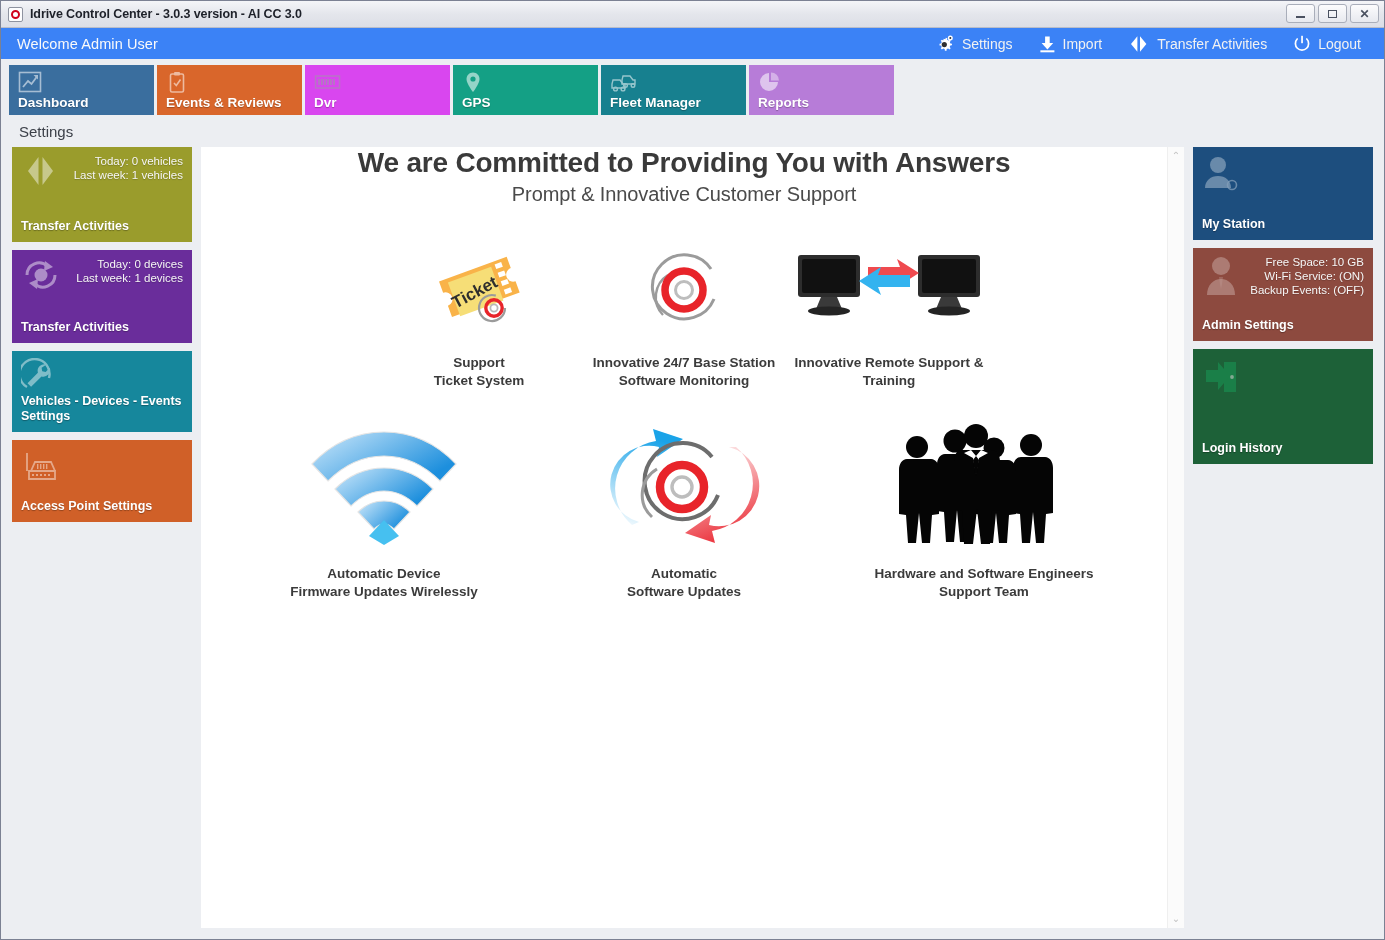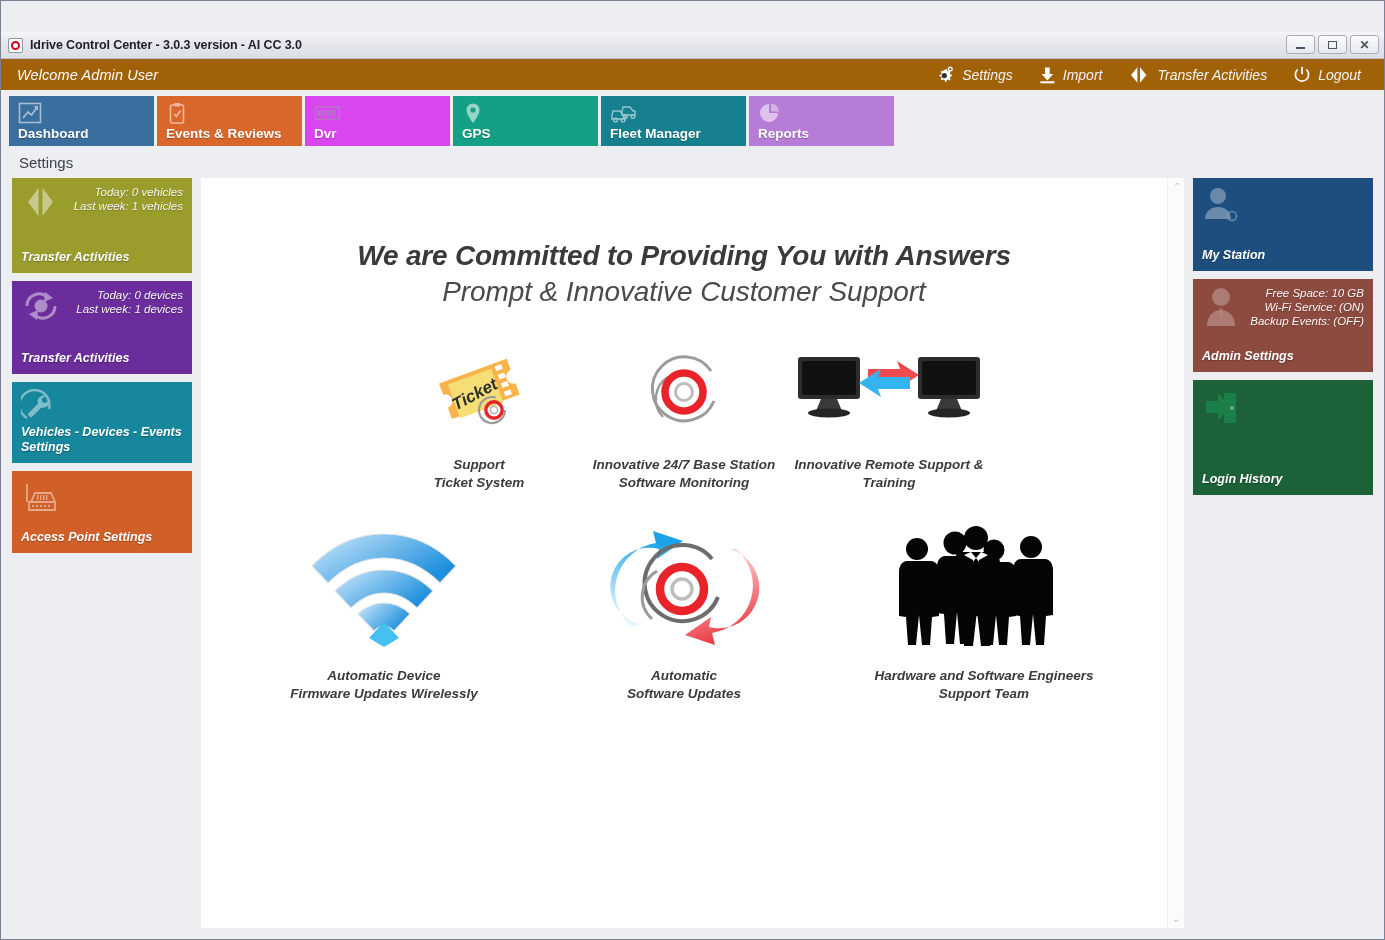--- a/index.html
+++ b/index.html
@@ -20,21 +20,20 @@
   }
 
   
   #titlebar {
     height: 27px; flex: 0 0 27px;
     background: linear-gradient(to bottom, #f4f5f8 0%, #e4e6ec 50%, #dcdee6 100%);
     border-bottom: 1px solid #b9bdc9;
     display: flex; align-items: center;
     padding: 0 4px 0 7px;
     position: relative;
-    margin-top: 31px;
   }
   #titlebar .app-icon {
     width: 15px; height: 15px; flex: 0 0 15px;
     border: 1px solid #8e93a0; border-radius: 2px;
     background: #fdfdfe;
     display: flex; align-items: center; justify-content: center;
     margin-right: 7px;
   }
   #titlebar .app-icon .ring {
     width: 9px; height: 9px; border-radius: 50%;
@@ -52,25 +51,24 @@
     display: flex; align-items: center; justify-content: center;
     font-size: 10px; color: #333a46; line-height: 1;
   }
   .win-btn .gl-min { display:block; width:9px; height:2px; background:#4a5160; margin-top:6px; }
   .win-btn .gl-max { display:block; width:9px; height:8px; border:1.6px solid #4a5160; }
   .win-btn .gl-close { font-size:12px; font-weight:bold; color:#4a5160; font-family:"Liberation Sans",sans-serif; }
 
   
   #header {
     height: 31px; flex: 0 0 31px;
-    background: #a16207;
+    background: #3b82f6;
     display: flex; align-items: center;
     padding: 0 10px 0 16px;
     color: #ffffff;
-    font-style: italic;
   }
   #welcome-text { font-size: 14.5px; color: #fafafa; letter-spacing: 0.1px; }
   #header-actions { margin-left: auto; display: flex; align-items: center; gap: 0px; }
   .hdr-item {
     display: flex; align-items: center; gap: 7px;
     padding: 0 13px; height: 31px;
     font-size: 14px; color: #f2f2f2; cursor: default;
   }
   .hdr-item svg { display: block; }
 
@@ -106,21 +104,20 @@
   }
 
   
   #body-area {
     flex: 1 1 auto;
     display: flex;
     padding: 0 11px 11px 11px;
     gap: 9px;
     background: #eceef2;
     min-height: 0;
-    font-style: italic;
   }
   .side-col { width: 180px; flex: 0 0 180px; display: flex; flex-direction: column; gap: 8px; }
 
   .tile {
     position: relative;
     color: #ffffff;
     padding: 7px 9px 8px 9px;
     min-height: 60px;
     display: flex; flex-direction: column;
   }
@@ -152,27 +149,27 @@
   #scrollbar {
     width: 17px; flex: 0 0 17px;
     background: #fbfbfb;
     border-left: 1px solid #efefef;
     display: flex; flex-direction: column; justify-content: space-between;
     align-items: center;
     padding: 4px 0;
   }
   #scrollbar .arrow { color: #c2c2c2; font-size: 10px; line-height: 1; }
 
-  #hero { padding-top: 62px; text-align: center; }
+  #hero { text-align: center; }
   #hero-title {
     font-size: 28px; font-weight: bold; color: #3a3a3a;
     letter-spacing: -0.2px;
   }
   #hero-subtitle {
-    font-size: 28px; color: #4a4a4a; margin-top: 4px;
+    font-size: 20px; color: #4a4a4a; margin-top: 4px;
     letter-spacing: -0.1px;
   }
 
   .feature-row { display: flex; justify-content: center; }
   #row-1 { margin-top: 34px; }
   #row-2 { margin-top: 28px; }
   .feature {
     width: 205px;
     display: flex; flex-direction: column; align-items: center;
   }

